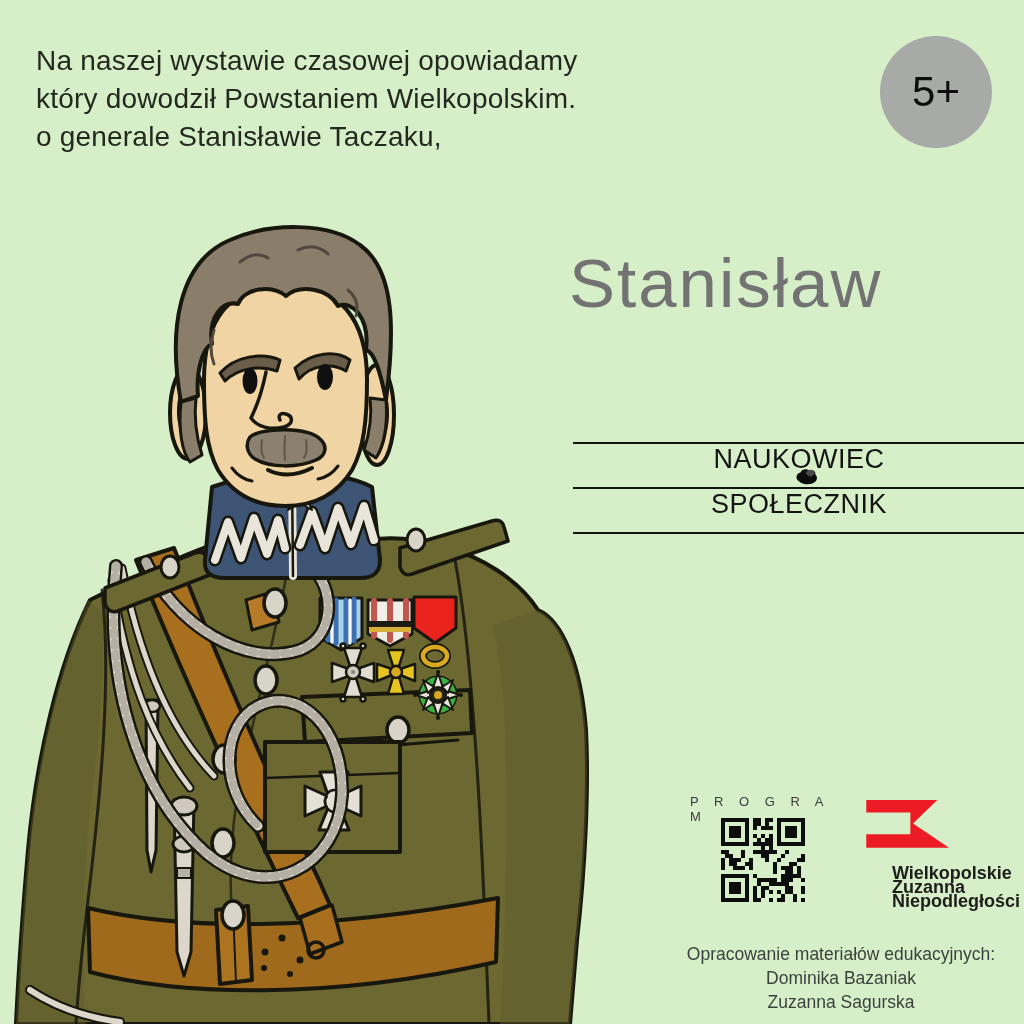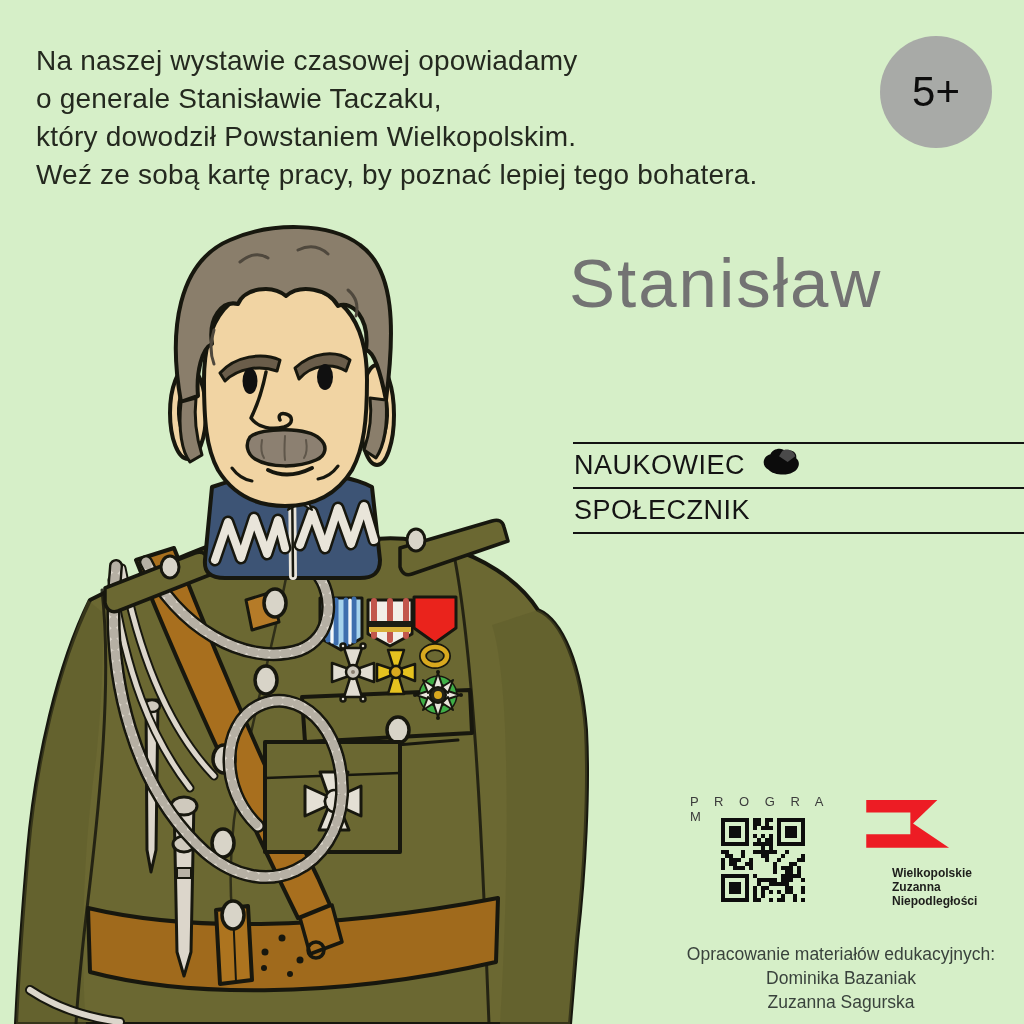--- a/index.html
+++ b/index.html
@@ -34,52 +34,52 @@
   .roles{
     position:absolute;left:573px;top:442px;width:451px;
     border-bottom:2px solid #131313;
   }
   .role-row{
     height:45px;box-sizing:border-box;
     border-top:2px solid #131313;
     display:flex;align-items:center;
     font-size:27px;color:#141414;letter-spacing:.5px;
     padding-left:1px;
+    flex-direction:column;
   }
   .coal{margin-left:14px;margin-top:-8px;}
   
   .program-label{
     position:absolute;left:690px;top:794px;width:144px;
     text-align:left;font-size:13px;letter-spacing:6px;
     color:#3c3c3c;
   }
   .qr-wrap{position:absolute;left:719px;top:816px;width:88px;height:88px;}
   
   .logo-mark{position:absolute;left:866px;top:800px;}
   .logo-text{
     position:absolute;left:892px;top:866px;
-    font-size:12px;line-height:14px;font-weight:700;color:#1d1d1b;
+    font-size:18px;line-height:14px;font-weight:700;color:#1d1d1b;
   }
   
   .credits{
     position:absolute;left:640px;top:942px;width:402px;
     text-align:center;font-size:17.5px;line-height:24px;color:#39423c;
   }
   .portrait{position:absolute;left:0;top:0;}
 </style>
 </head>
 <body>
 
 <div class="canvas">
 
   <div class="intro">
     <div>Na naszej wystawie czasowej opowiadamy</div>
+    <div>który dowodził Powstaniem Wielkopolskim.</div>
     <div>o generale Stanisławie Taczaku,</div>
-    <div>który dowodził Powstaniem Wielkopolskim.</div>
-    <div>Weź ze sobą kartę pracy, by poznać lepiej tego bohatera.</div>
   </div>
 
   <div class="age-badge">
     <span>5+</span>
   </div>
 
   <div class="title">
     <div>Stanisław</div>
   </div>
 

